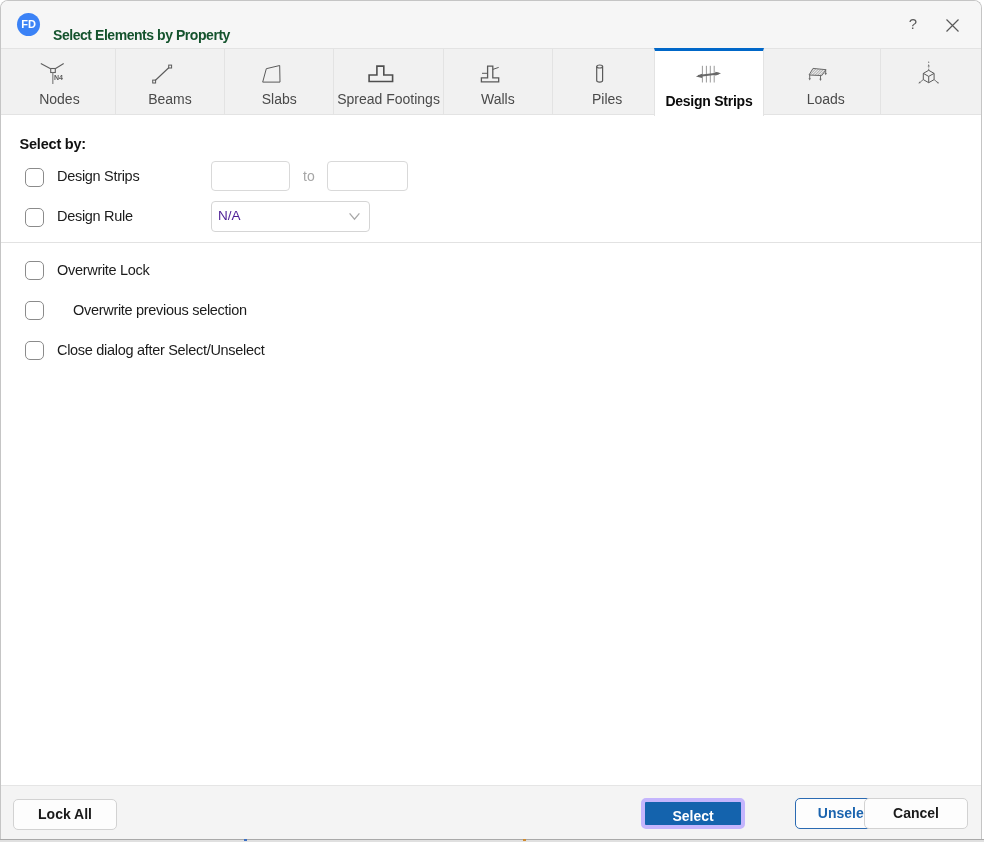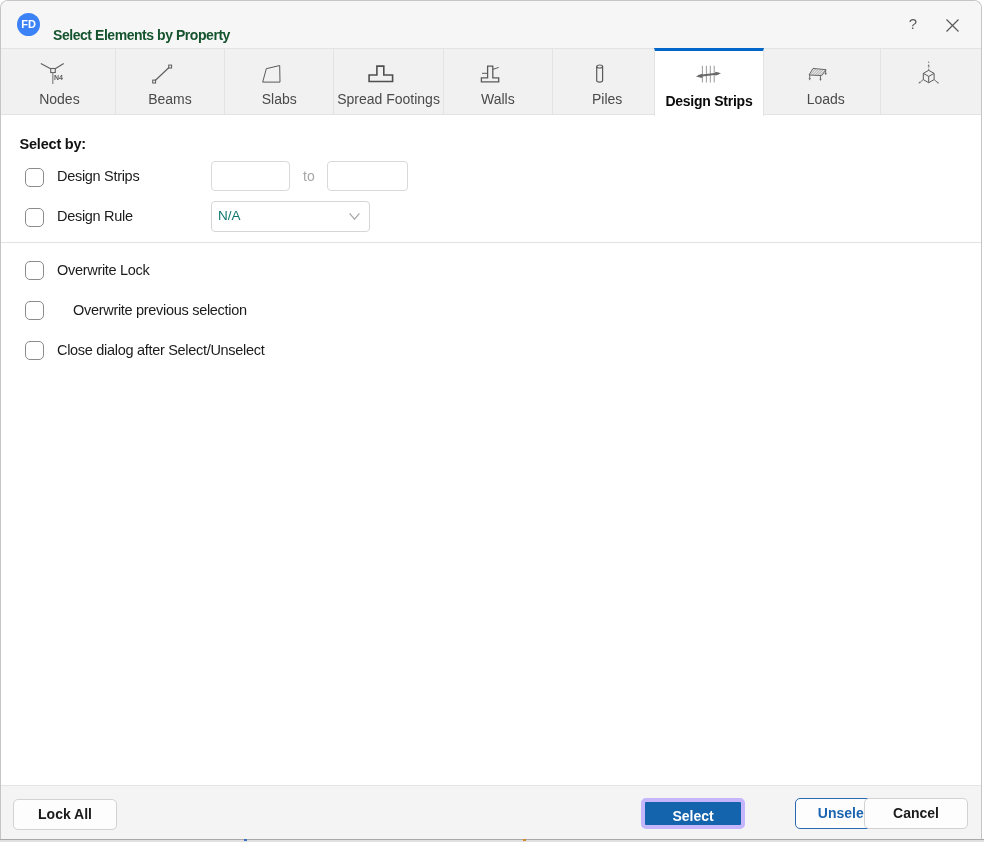--- a/index.html
+++ b/index.html
@@ -15,21 +15,21 @@
   .tab { top:47px; width:109px; height:67px; border-right:1px solid #e3e3e3;margin-left:8px; }
   .tablabel { width:100%; text-align:center; top:43px; font-size:14px; color:#4a4a4a; }
   .tabsel { top:47px; width:109.3px; height:70px; background:#ffffff; border-top:3px solid #0067c8; border-left:1px solid #e3e3e3; border-right:1px solid #e3e3e3; }
   .content { left:0; top:115px; width:980px; height:669px; background:#fff; }
   .selectby { left:18.5px; top:134.5px; font-size:14.5px; font-weight:bold; letter-spacing:-0.2px; color:#111; }
   .cb { width:19px; height:19px; border:1px solid #8b8b8b; border-radius:5px; background:#fff; }
   .rowlabel { font-size:14.5px; letter-spacing:-0.3px; color:#1b1b1b; }
   .inputbox { width:79px; height:30px; border:1px solid #d9d9d9; border-radius:4px; background:#fff; }
   .toword { color:#a6a6a6; font-size:14px; }
   .dropdown { left:210px; top:200px; width:159px; height:31px; border:1px solid #d5d5d5; border-radius:4px; background:#fff; }
-  .na { left:217px; top:207px; font-size:13.5px; color:#0f766e; }
+  .na { left:217px; top:207px; font-size:13.5px; color:#4c1d95; }
   .hsep { left:0px; top:241px; width:984px; height:1px; background:#e2e2e2; }
   .footer { left:0; top:784px; width:980px; height:55px; background:#f4f4f4; border-top:1px solid #e5e5e5; }
   .btn { height:31px; border-radius:5px; font-size:14px; font-weight:600; text-align:center; line-height:29px; }
   .btn-plain { background:#fdfdfd; border:1px solid #d2d2d2; color:#1a1a1a; }
   .btn-accent { background:#1463ad; border:4px solid #c4b5fd; color:#fff; }
   .btn-outline { background:#fdfdfd; border:1px solid #2a6ab2; color:#1b64af; }
   .taskbar { left:0; top:839px; width:984px; height:3px; background:#e0e0e0; border-top:1px solid #a9a9a9; }
   svg { display:block; }
 </style>
 </head>

